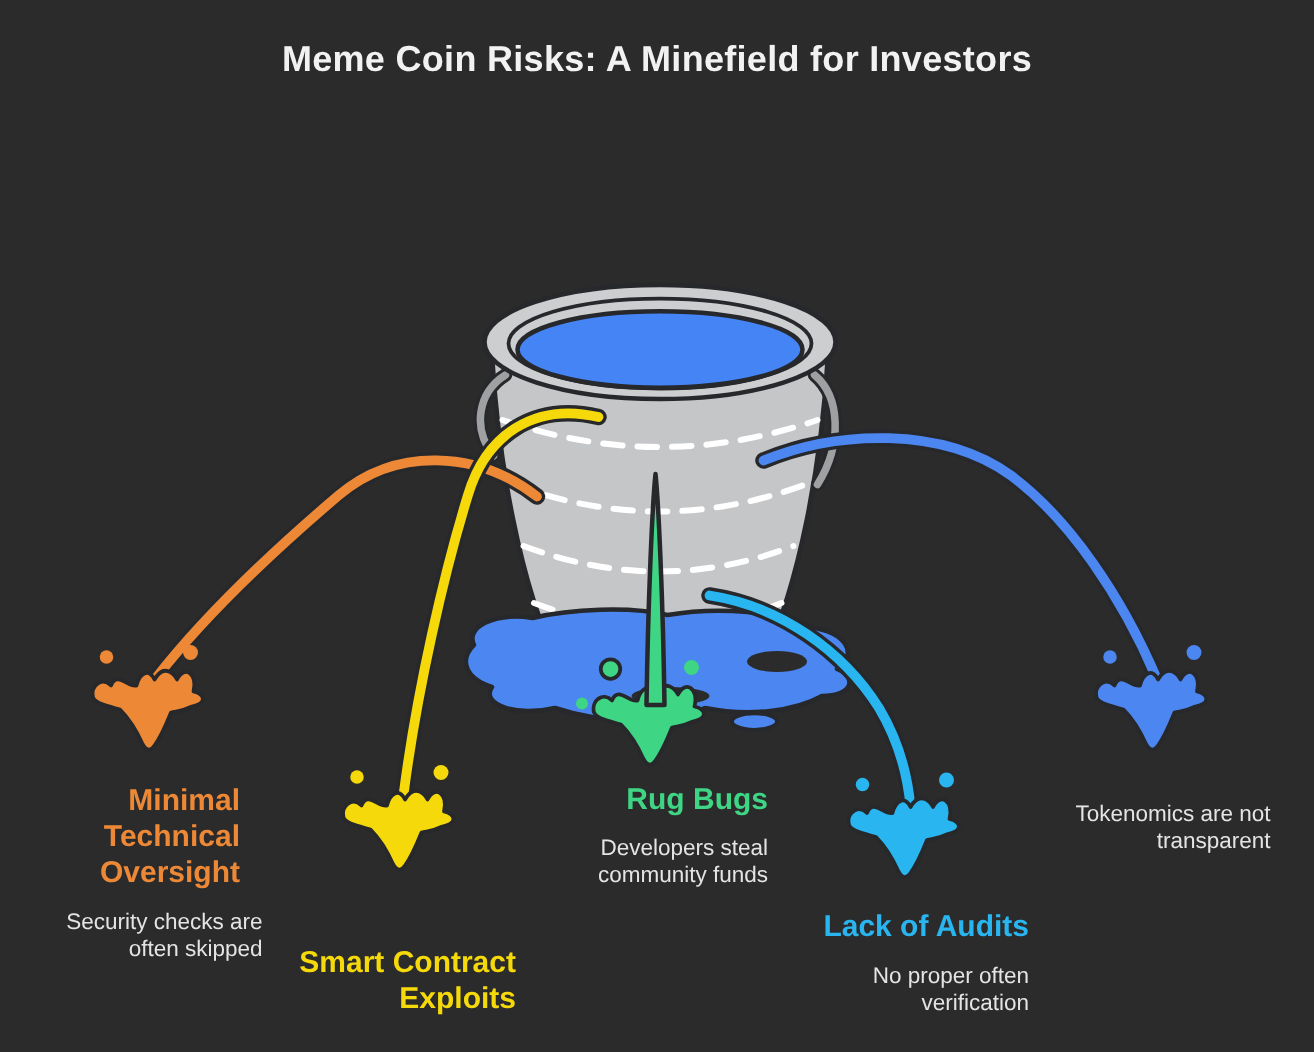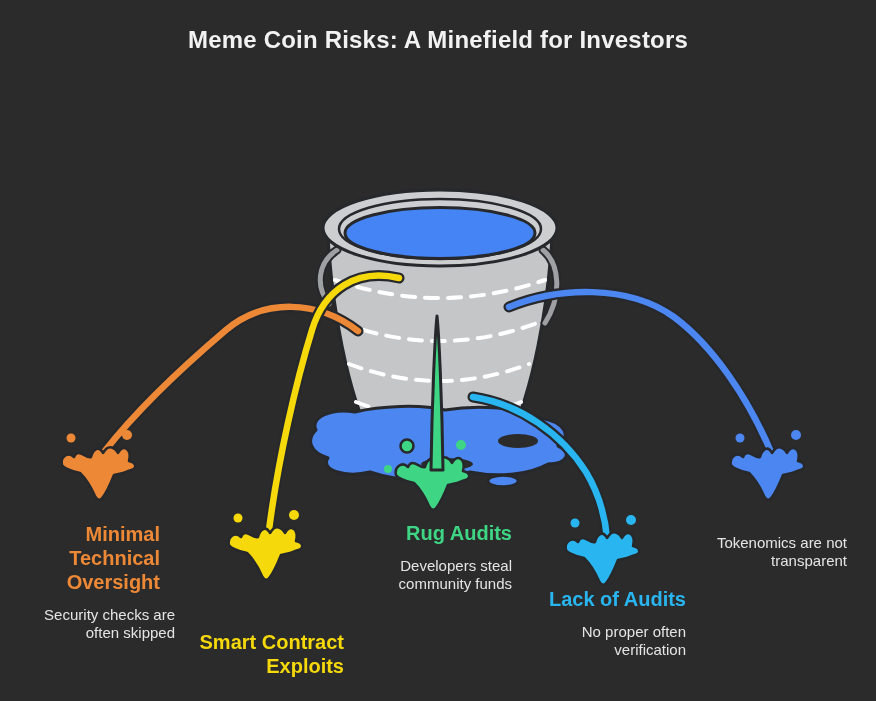--- a/index.html
+++ b/index.html
@@ -7,21 +7,21 @@
   .stage{position:relative;width:876px;height:701px;background:#2B2B2B;overflow:hidden;}
   .title{position:absolute;left:0;top:26px;width:876px;text-align:center;
          font-size:24px;font-weight:bold;color:#F2F2F2;letter-spacing:.2px;}
   .art{position:absolute;left:0;top:0;}
   .risk-col{position:absolute;text-align:right;}
   .risk-label{font-weight:bold;font-size:20px;line-height:24px;margin:0 auto;}
   .risk-desc{font-size:15px;line-height:18px;color:#E4E4E4;margin-top:12px;}
   .c0{left:25px;top:522px;width:150px;}  .c0 .risk-label{width:120px;color:#ED8936;}
   .c1{left:189px;top:606px;width:160px;margin-top:24px;} .c1 .risk-label{width:150px;color:#F5D90B;}
   .c2{left:362px;top:521px;width:150px;} .c2 .risk-label{width:150px;color:#3ED684;}
-  .c3{left:526px;top:587px;width:160px;} .c3 .risk-label{width:160px;color:#29B6F0;}
+  .c3{left:526px;top:606px;width:160px;} .c3 .risk-label{width:160px;color:#29B6F0;}
   .c4{left:697px;top:522px;width:150px;} .c4 .risk-label{width:135px;color:#4C86F0;}
 </style>
 </head>
 <body>
 
 <div class="stage">
 
   <svg class="art" width="876" height="701" viewBox="0 0 876 701">
     <defs>
       <symbol id="splash" viewBox="0 0 90 78" overflow="visible">
@@ -96,21 +96,21 @@
   <div class="title">Meme Coin Risks: A Minefield for Investors</div>
 
   <div class="risk-col c0">
     <div class="risk-label">Minimal Technical Oversight</div>
     <div class="risk-desc">Security checks are often skipped</div>
   </div>
   <div class="risk-col c1">
     <div class="risk-label">Smart Contract Exploits</div>
   </div>
   <div class="risk-col c2">
-    <div class="risk-label">Rug Audits</div>
+    <div class="risk-label">Rug Bugs</div>
     <div class="risk-desc">Developers steal community funds</div>
   </div>
   <div class="risk-col c3">
     <div class="risk-label">Lack of Audits</div>
     <div class="risk-desc">No proper often verification</div>
   </div>
   <div class="risk-col c4">
     <div class="risk-desc">Tokenomics are not transparent</div>
   </div>
 

